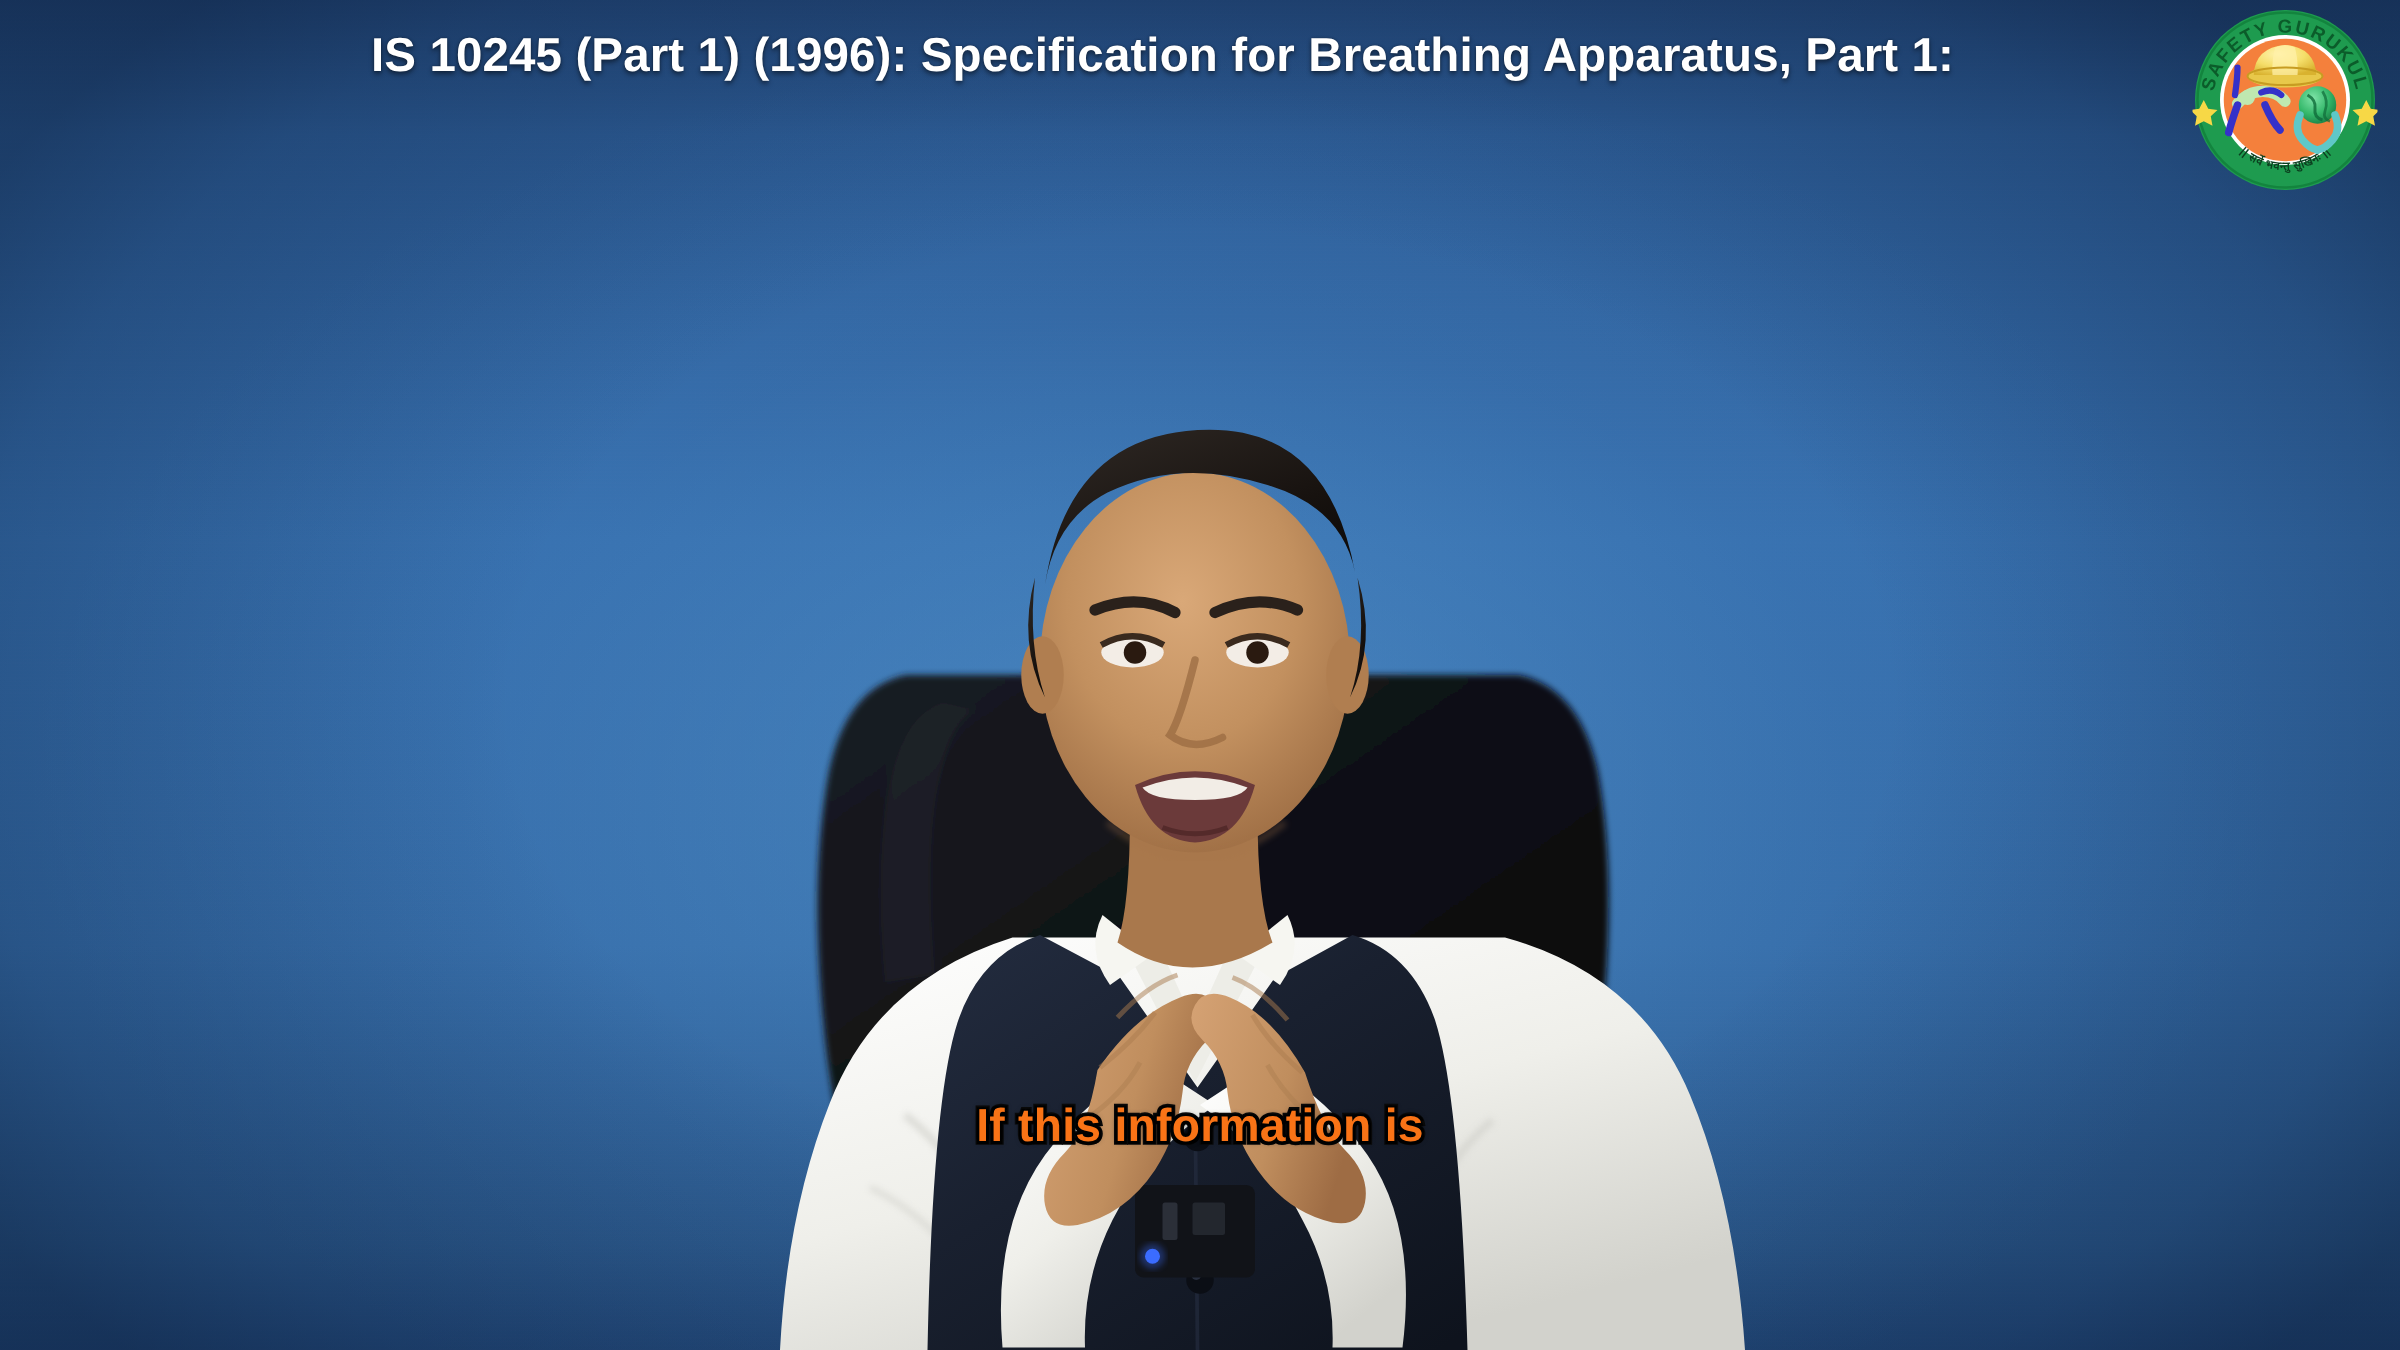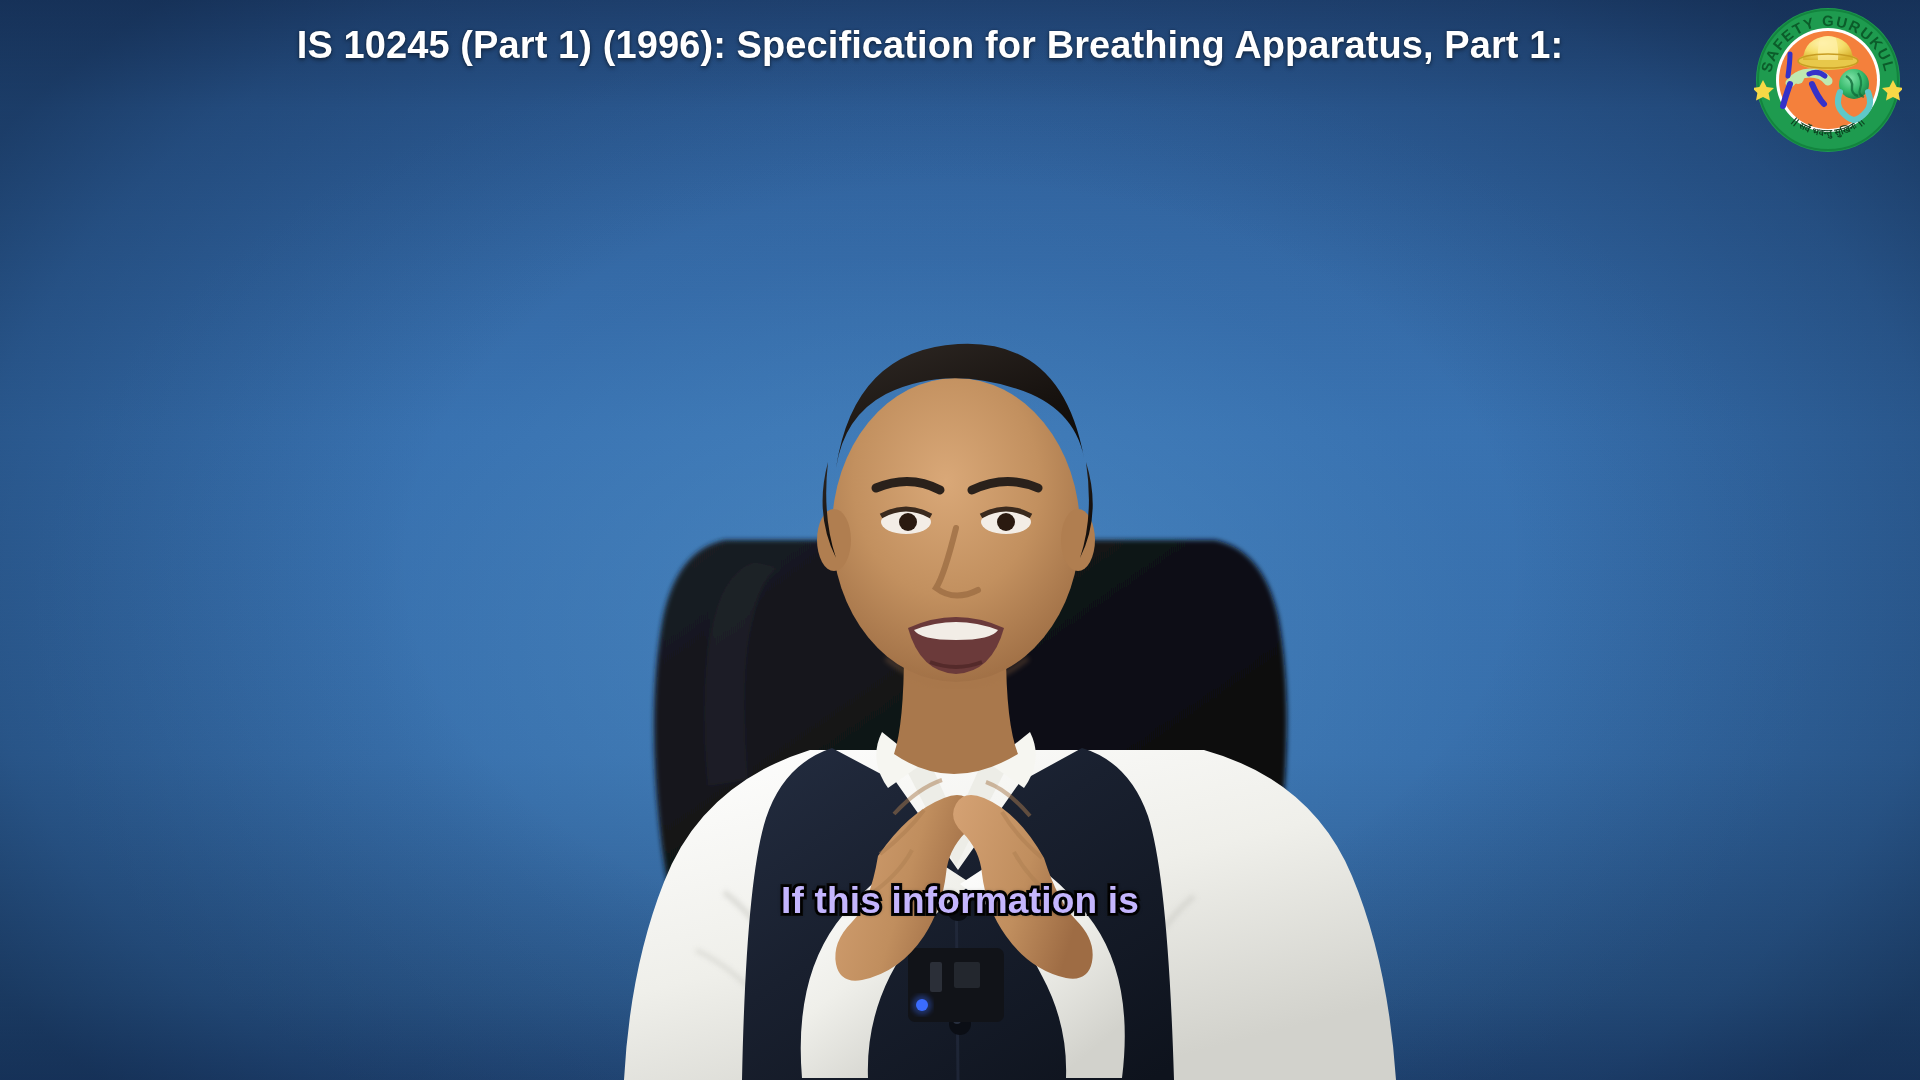--- a/index.html
+++ b/index.html
@@ -71,21 +71,21 @@
   }
 
   
   #caption-bar {
     position:absolute; left:0; right:0; top:880px;
     text-align:center;
     z-index:70;
   }
   #caption-text {
     display:inline-block;
-    color:#c4b5fd;
+    color:#f97316;
     font-size:37px;
     font-weight:bold;
     letter-spacing:.2px;
     -webkit-text-stroke:6px #0a0a0a;
     paint-order:stroke fill;
     text-shadow:
        0 0 5px rgba(0,0,0,.95),
        2px 2px 0 rgba(0,0,0,.85),
       -2px 2px 0 rgba(0,0,0,.85),
        2px -2px 0 rgba(0,0,0,.85),

